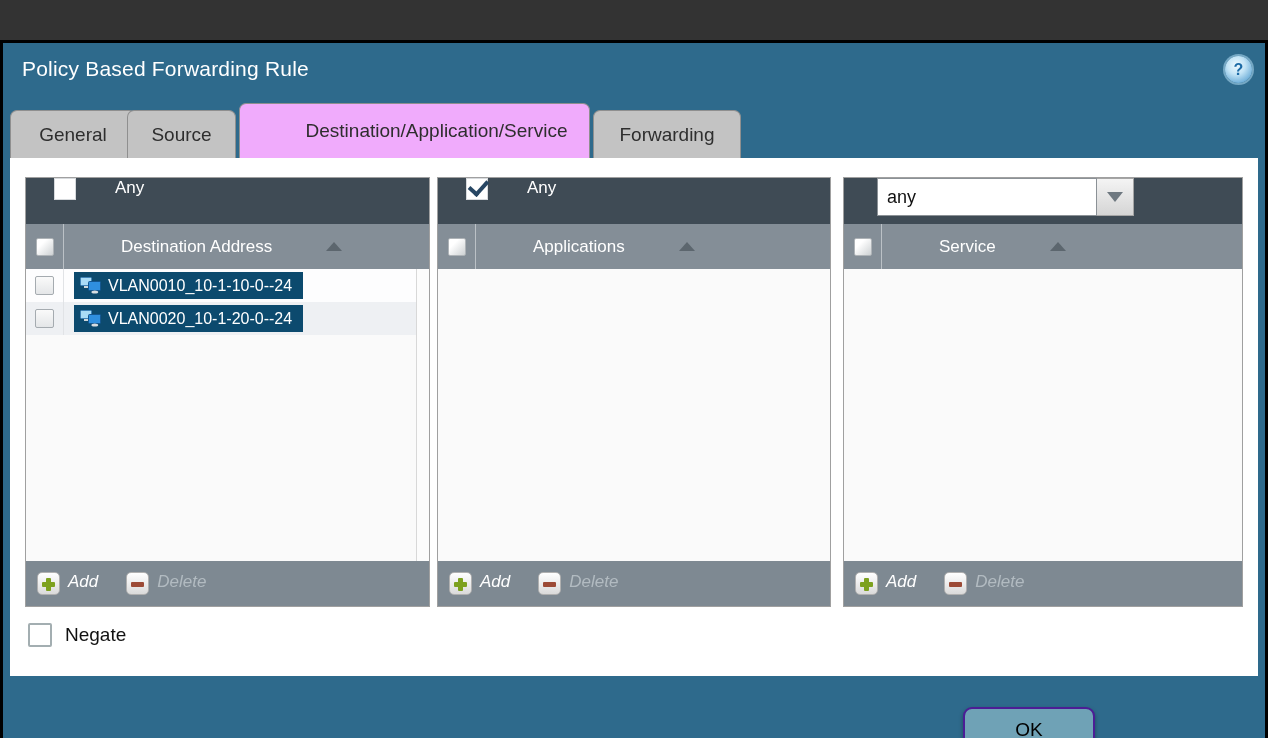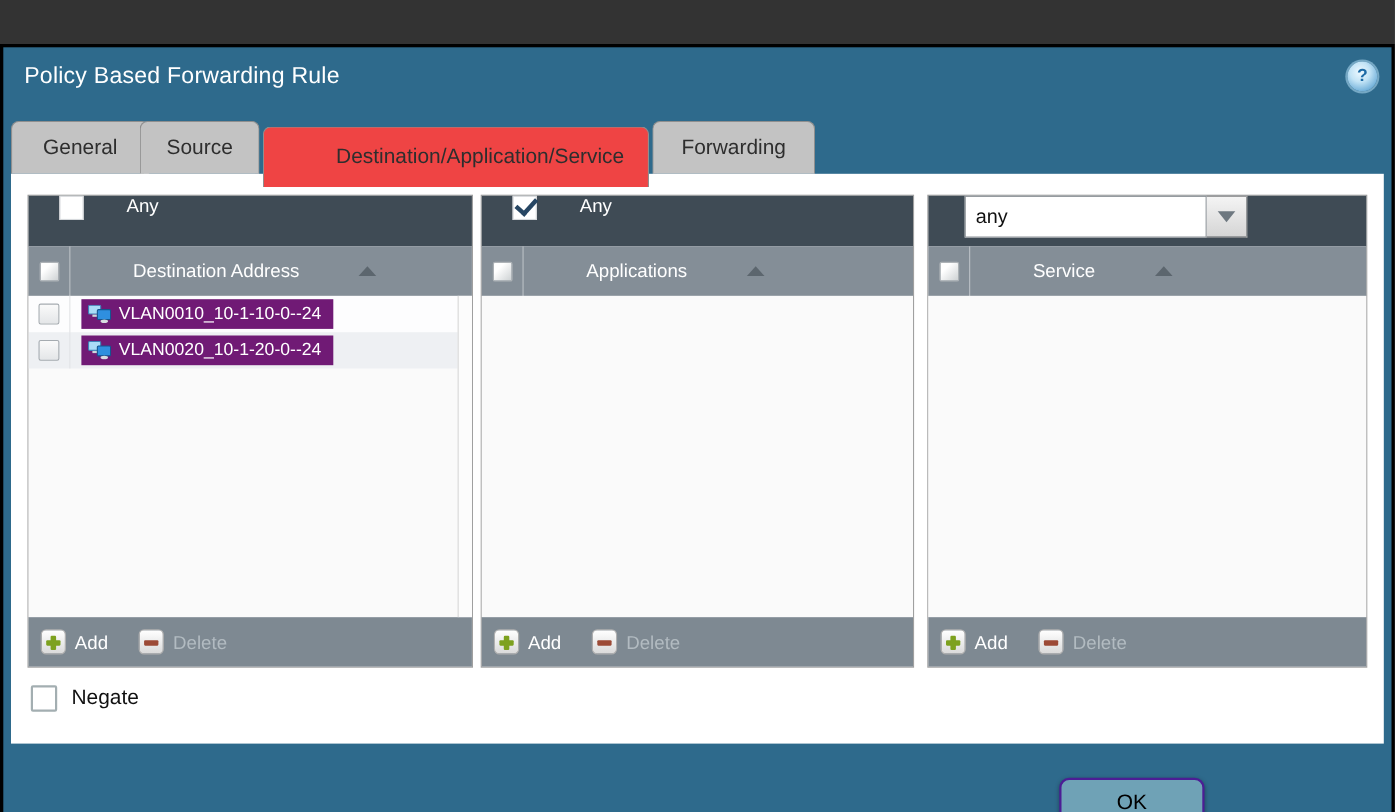--- a/index.html
+++ b/index.html
@@ -10,21 +10,21 @@
   
   .title{position:absolute;left:19px;top:14px;font-size:21px;color:#fff;letter-spacing:.2px;}
   .help-icon{position:absolute;left:1222px;top:13px;width:27px;height:27px;border-radius:50%;
     background:radial-gradient(circle at 42% 35%,#eef9ff 0%,#c3e4f6 38%,#79b5dc 72%,#3c7fae 100%);
     box-shadow:0 0 0 2px rgba(176,219,243,.55);display:flex;align-items:center;justify-content:center;}
   .help-icon .q{color:#1d6ba6;font-size:16px;font-weight:bold;line-height:1;}
 
   
   .tab{position:absolute;top:67px;height:48px;background:#c3c3c3;border:1px solid #8f8f8f;border-bottom:none;
     border-radius:7px 7px 0 0;display:flex;align-items:center;justify-content:center;font-size:19px;color:#2e2e2e;z-index:1;cursor:default;}
-  .tab.active{top:72px;height:55px;background:#ef4444;z-index:3;padding-left:44px;}
+  .tab.active{top:60px;height:55px;background:#f0abfc;z-index:3;padding-left:44px;}
   .tab-general{left:7px;width:126px;}
   .tab-source{left:124px;width:109px;}
   .tab-dest{left:236px;width:351px;}
   .tab-forwarding{left:590px;width:148px;}
 
   
   .panel{position:absolute;left:7px;top:115px;width:1248px;height:518px;background:#fff;z-index:2;}
 
   
   .column{position:absolute;top:134px;height:430px;border:1px solid #a0a0a0;background:#fafafa;display:flex;flex-direction:column;z-index:4;}
@@ -39,25 +39,25 @@
   .colheader{height:45px;background:#848e97;display:flex;align-items:center;flex:0 0 auto;gap:44px;}
   .cb-cell{width:38px;display:flex;align-items:center;justify-content:center;align-self:stretch;border-right:1px solid rgba(255,255,255,.45);}
   .colheader .hdr-label{color:#fff;font-size:17px;margin-left:13px;}
   .sort-asc{width:0;height:0;border-left:8px solid transparent;border-right:8px solid transparent;border-bottom:9px solid #5c666e;margin-left:10px;}
 
   .rows{flex:1;background:#fafafa;overflow:hidden;}
   .row{height:33px;display:flex;align-items:center;}
   .row.even{background:#fdfdfe;}
   .row.alt{background:#eef0f3;}
   .row .cb-cell{border-right:1px solid #e1e3e6;}
-  .chip{display:inline-flex;align-items:center;gap:7px;background:#701a75;height:27px;padding:0 11px 0 6px;margin-left:10px;color:#fff;font-size:16px;white-space:nowrap;}
+  .chip{display:inline-flex;align-items:center;gap:7px;background:#0c4a6e;height:27px;padding:0 11px 0 6px;margin-left:10px;color:#fff;font-size:16px;white-space:nowrap;}
   .scroll-strip{position:absolute;top:45px;right:0;bottom:0;width:13px;background:#fcfcfc;border-left:1px solid #d8d8d8;}
 
   .toolbar{height:45px;background:#7e8992;display:flex;align-items:center;padding-left:11px;gap:28px;flex:0 0 auto;}
-  .tool-btn{display:flex;align-items:flex-end;gap:8px;cursor:pointer;}
+  .tool-btn{display:flex;align-items:flex-start;gap:8px;cursor:pointer;font-style:italic;}
   .tool-label{color:#fff;font-size:17px;}
   .tool-label.dim{color:#b2bbc1;}
   .icon-sq{width:23px;height:23px;border-radius:5px;background:linear-gradient(#ffffff,#dadada);border:1px solid #b0b0b0;position:relative;flex:0 0 auto;}
   .icon-sq.plus::before{content:"";position:absolute;left:4px;top:9px;width:13px;height:5px;background:#7da11f;border-radius:1px;}
   .icon-sq.plus::after{content:"";position:absolute;left:8px;top:5px;width:5px;height:13px;background:#7da11f;border-radius:1px;}
   .icon-sq.minus::before{content:"";position:absolute;left:4px;top:9px;width:13px;height:5px;background:#9c4a36;border-radius:1px;}
 
   
   .cb{position:relative;background:#fff;border:1px solid #b5bbc0;display:inline-block;}
   .cb.dark-any{width:22px;height:22px;border:1px solid #d7dadd;}

